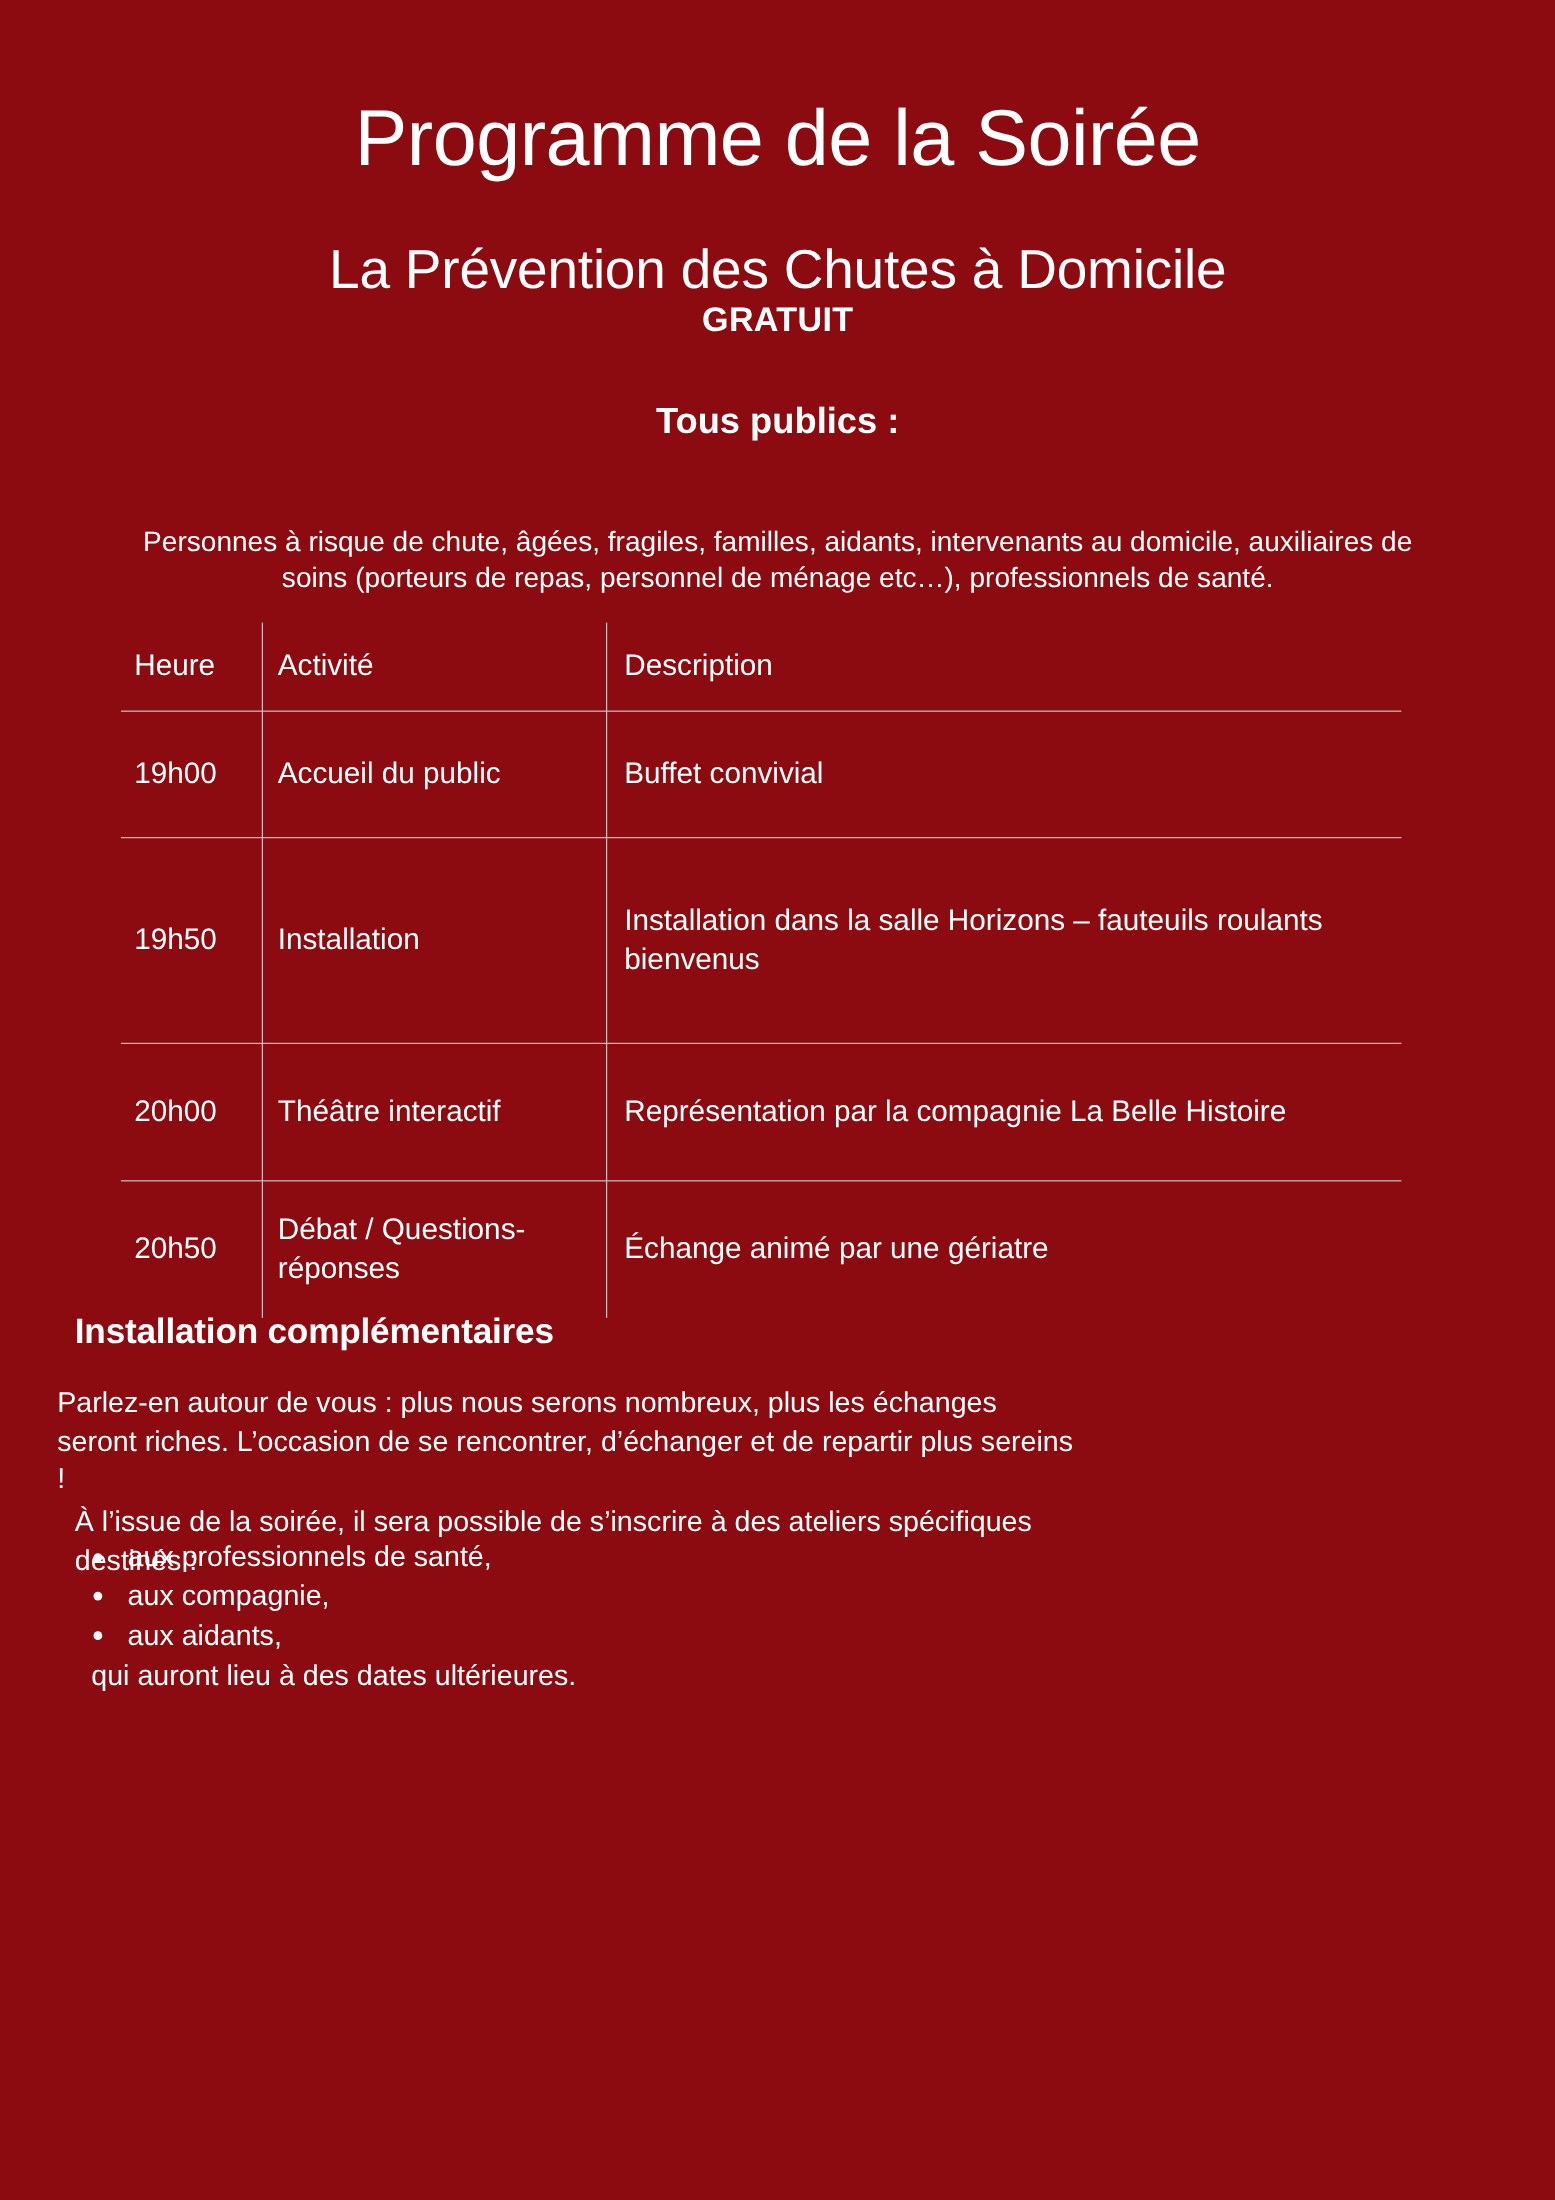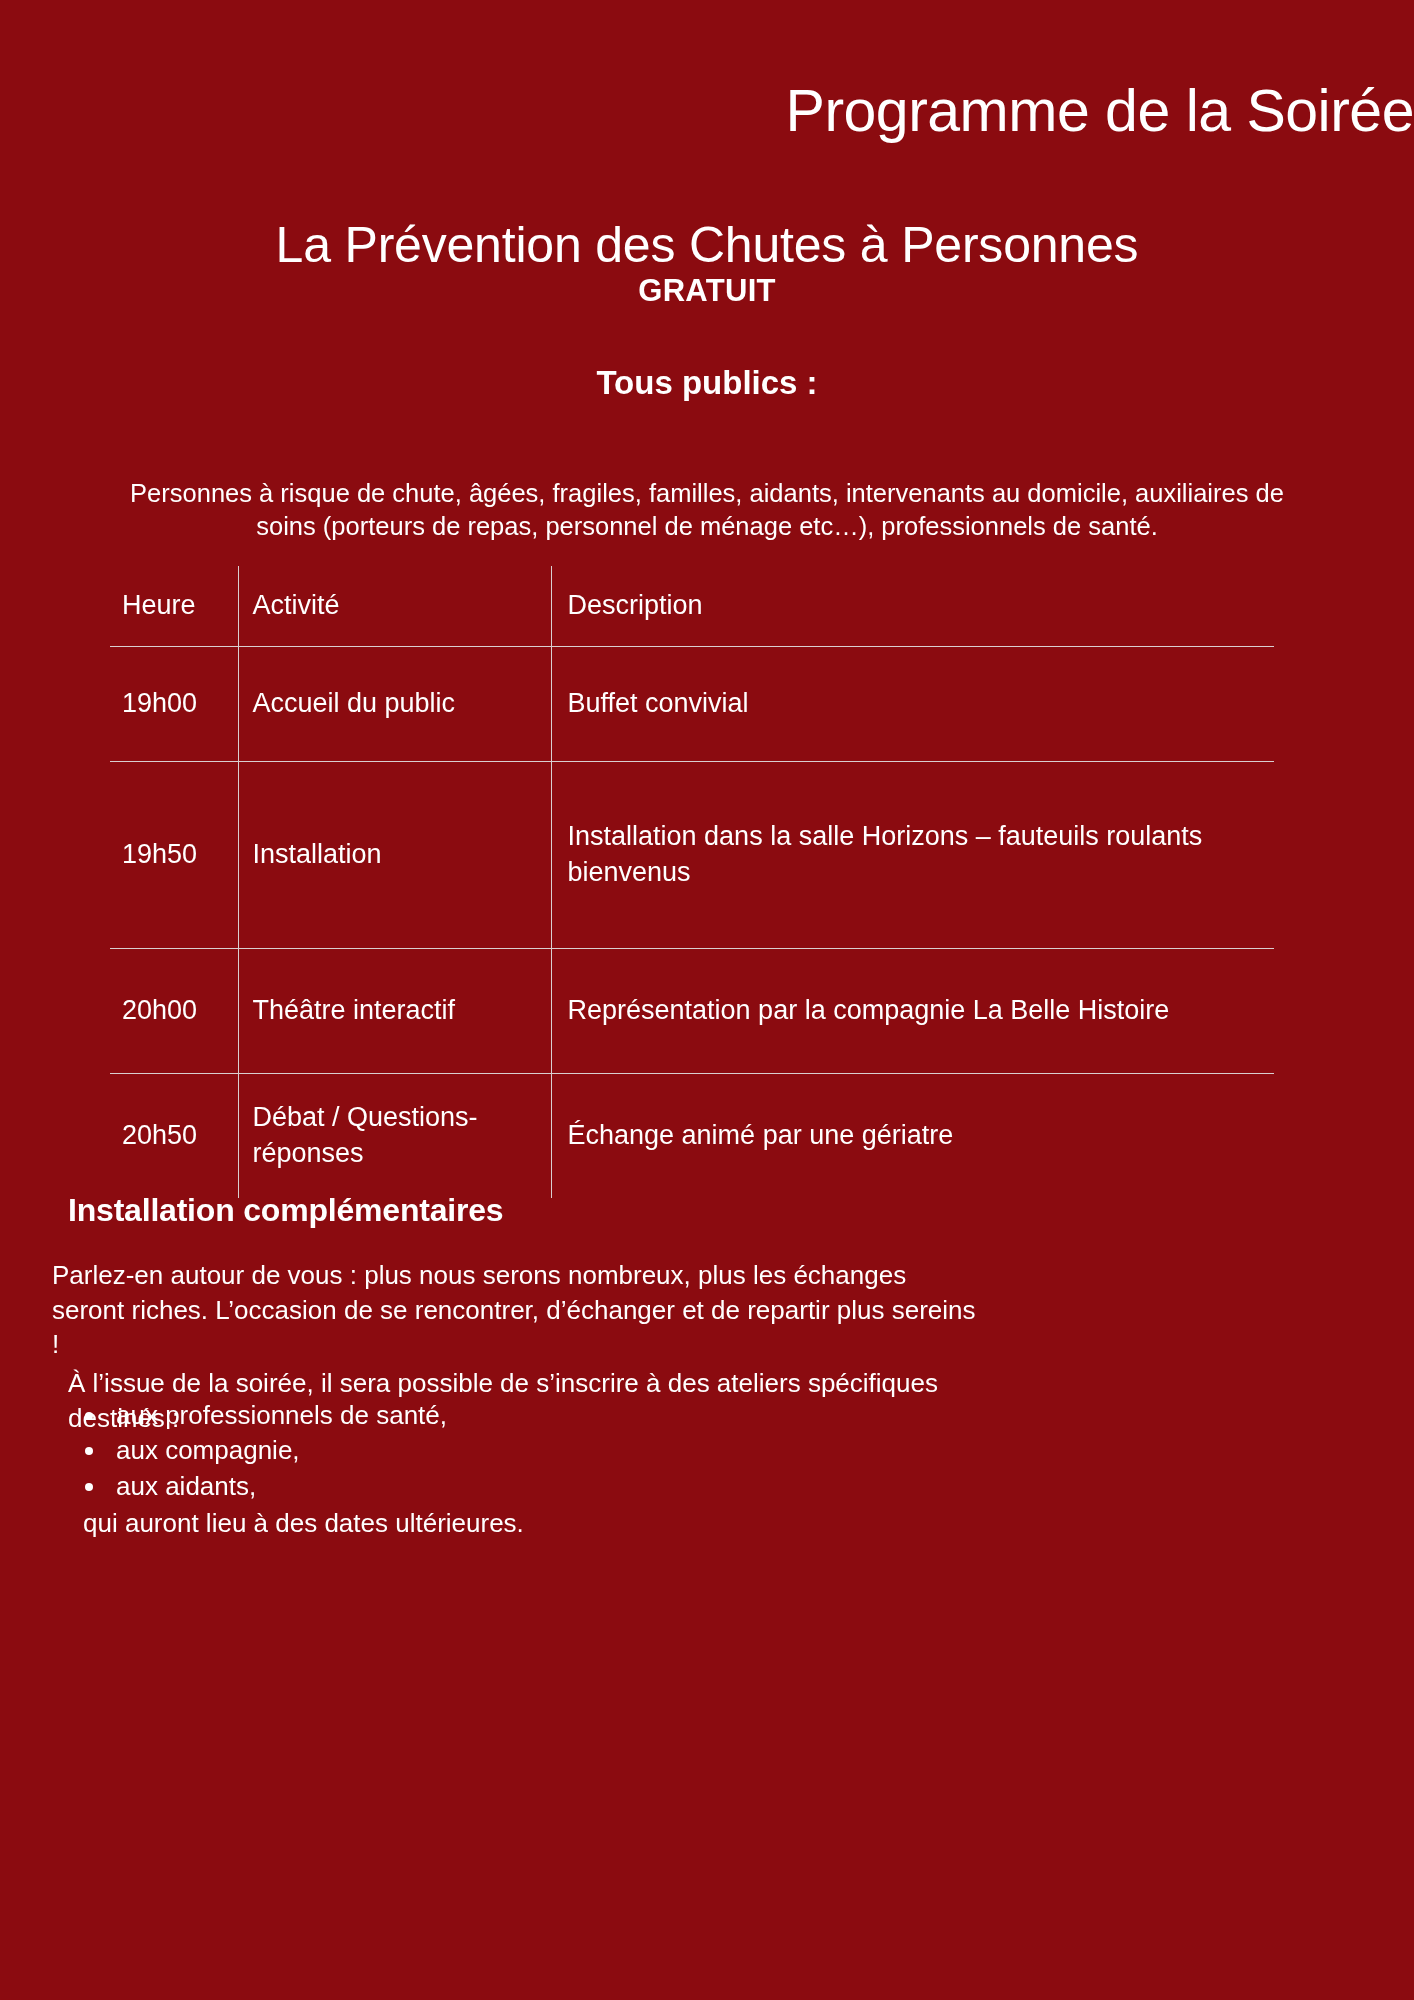--- a/index.html
+++ b/index.html
@@ -22,22 +22,22 @@
     height: 2000px;
     box-sizing: border-box;
   }
 
   
   .title {
     position: absolute;
     top: 40px;
     left: 0;
     width: 1414px;
-    text-align: right;
-    font-size: 59px;
+    text-align: center;
+    font-size: 72px;
     line-height: 1.08;
     font-weight: 300;
     letter-spacing: -0.5px;
     white-space: nowrap;
   }
 
   .subtitle {
     position: absolute;
     top: 175px;
     left: 0;
@@ -176,21 +176,21 @@
     margin-left: 11px;
   }
 </style>
 </head>
 <body>
 
 <div class="page">
 
   <h1 class="title">Programme de la Soirée</h1>
 
-  <h2 class="subtitle">La Prévention des Chutes à Personnes</h2>
+  <h2 class="subtitle">La Prévention des Chutes à Domicile</h2>
 
   <div class="free-badge">GRATUIT</div>
 
   <div class="audience-heading">Tous publics :</div>
 
   <p class="audience-text">Personnes à risque de chute, âgées, fragiles, familles, aidants, intervenants au domicile, auxiliaires de soins (porteurs de repas, personnel de ménage etc…), professionnels de santé.</p>
 
   <table class="schedule-table">
     <colgroup>
       <col class="col-time">

